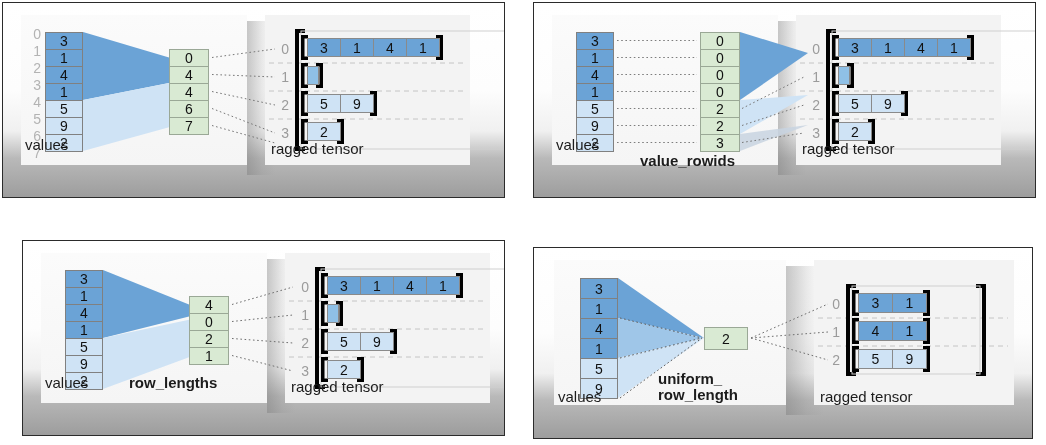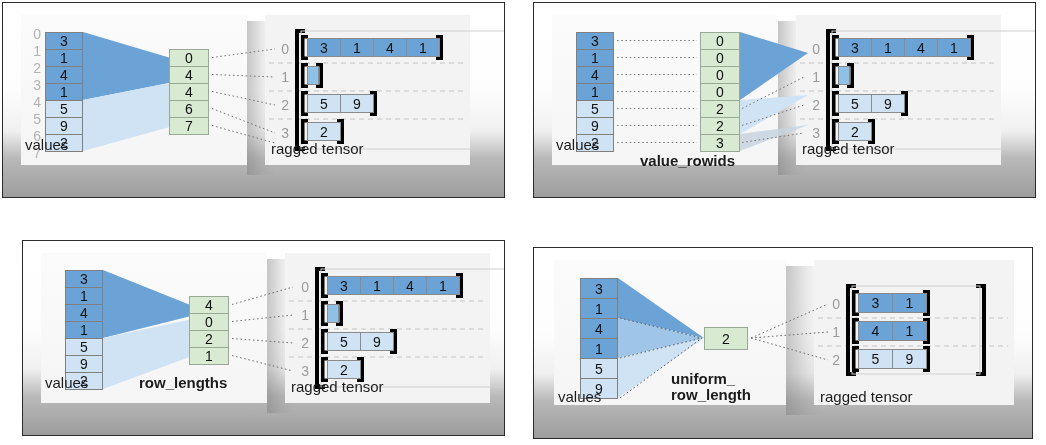--- a/index.html
+++ b/index.html
@@ -329,21 +329,21 @@
         <div class="rt-cell blue-d" style="left: 370px; top: 35px; width: 34px; height: 19px;">4</div>
         <div class="rt-cell blue-d" style="left: 403px; top: 35px; width: 34px; height: 19px;">1</div>
         <div class="rt-idx" style="left: 270px; top: 67px; width: 16px; height: 12px;">1</div>
         <div class="rt-cell blue-m" style="left: 304px; top: 63px; width: 12px; height: 19px;"></div>
         <div class="rt-idx" style="left: 270px; top: 95px; width: 16px; height: 12px;">2</div>
         <div class="rt-cell blue-l" style="left: 304px; top: 91px; width: 34px; height: 19px;">5</div>
         <div class="rt-cell blue-l" style="left: 337px; top: 91px; width: 34px; height: 19px;">9</div>
         <div class="rt-idx" style="left: 270px; top: 123px; width: 16px; height: 12px;">3</div>
         <div class="rt-cell blue-l" style="left: 304px; top: 119px; width: 34px; height: 19px;">2</div>
         <div class="caption" style="left: 22px; top: 134px; width: 96px; height: 18px;">values</div>
-        <div class="caption bold" style="left: 116px; top: 134px; width: 130px; height: 18px;">row_lengths</div>
+        <div class="caption bold" style="left: 106px; top: 134px; width: 130px; height: 18px;">row_lengths</div>
         <div class="caption" style="left: 268px; top: 138px; width: 193px; height: 18px;">ragged tensor</div>
       </div>
     </div>
     <div class="panel" style="left: 533px; top: 247px; width: 500px; height: 192px;">
       <div class="panel-inner">
         <div class="card-shadow" style="left: 252px; top: 18px; width: 38px; height: 149px;"></div>
         <div class="card left" style="left: 20px; top: 12px; width: 232px; height: 145px;"></div>
         <div class="card right" style="left: 280px; top: 12px; width: 200px; height: 145px;"></div>
         <div class="col" style="left: 0px; top: 0px; width: 0px; height: 0px;"></div>
         <div class="cell blue-d" style="left: 46px; top: 30px; width: 38px; height: 21px;">3</div>
@@ -394,18 +394,18 @@
         <div class="rt-idx" style="left: 290px; top: 49px; width: 16px; height: 12px;">0</div>
         <div class="rt-cell blue-d" style="left: 324px; top: 45px; width: 35px; height: 20px;">3</div>
         <div class="rt-cell blue-d" style="left: 358px; top: 45px; width: 35px; height: 20px;">1</div>
         <div class="rt-idx" style="left: 290px; top: 77px; width: 16px; height: 12px;">1</div>
         <div class="rt-cell blue-d" style="left: 324px; top: 73px; width: 35px; height: 20px;">4</div>
         <div class="rt-cell blue-d" style="left: 358px; top: 73px; width: 35px; height: 20px;">1</div>
         <div class="rt-idx" style="left: 290px; top: 105px; width: 16px; height: 12px;">2</div>
         <div class="rt-cell blue-l" style="left: 324px; top: 101px; width: 35px; height: 20px;">5</div>
         <div class="rt-cell blue-l" style="left: 358px; top: 101px; width: 35px; height: 20px;">9</div>
         <div class="caption" style="left: 24px; top: 141px; width: 96px; height: 18px;">values</div>
-        <div class="caption bold" style="left: 137px; top: 123px; width: 130px; height: 36px;">uniform_
+        <div class="caption bold" style="left: 124px; top: 123px; width: 130px; height: 36px;">uniform_
 row_length</div>
         <div class="caption" style="left: 286px; top: 141px; width: 188px; height: 18px;">ragged tensor</div>
       </div>
     </div>
   </div>
 
 </body></html>

